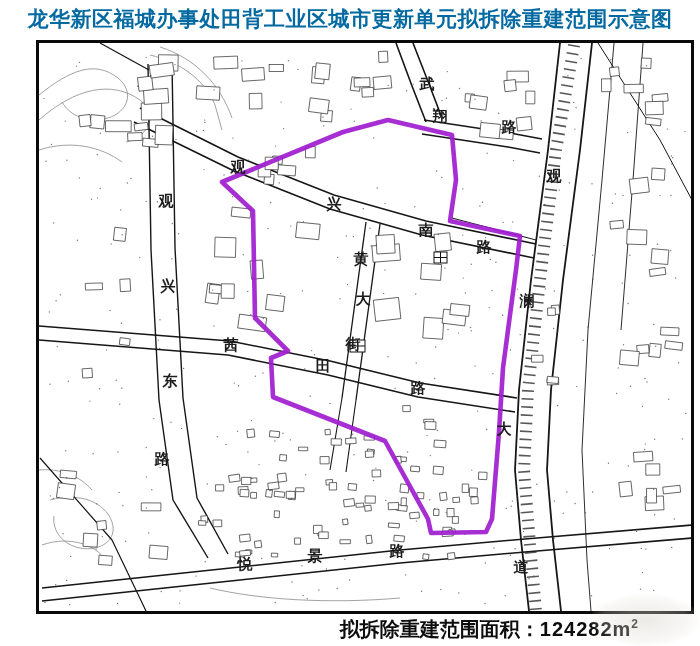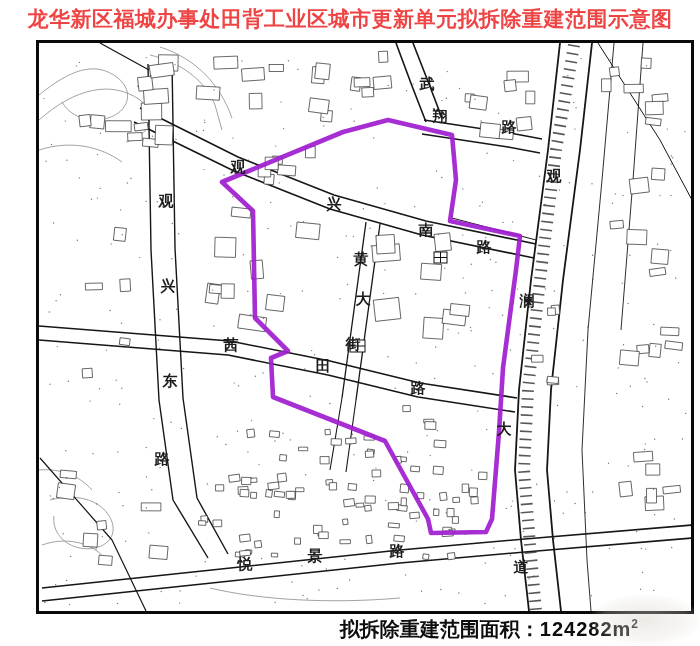--- a/index.html
+++ b/index.html
@@ -3,21 +3,21 @@
 <meta charset="utf-8">
 <style>
   html,body{margin:0;padding:0;}
   body{
     width:700px;height:646px;position:relative;overflow:hidden;
     background:#ffffff;
     font-family:"Liberation Sans", sans-serif;
   }
   .title{
     position:absolute;left:0;top:5px;width:700px;
-    text-align:center;font-size:21px;font-weight:bold;color:#ef4444;
+    text-align:center;font-size:21px;font-weight:bold;color:#0369a1;
     letter-spacing:0.5px;white-space:nowrap;
   }
   .map-frame{
     position:absolute;left:36px;top:40px;width:658px;height:574px;
     border:3px solid #0a0a0a;box-sizing:border-box;background:#ffffff;
   }
   .map-frame svg{display:block;}
   .rlabel{
     font-family:"Liberation Serif", serif;
     font-size:15px;font-weight:bold;fill:#1c1c1c;

